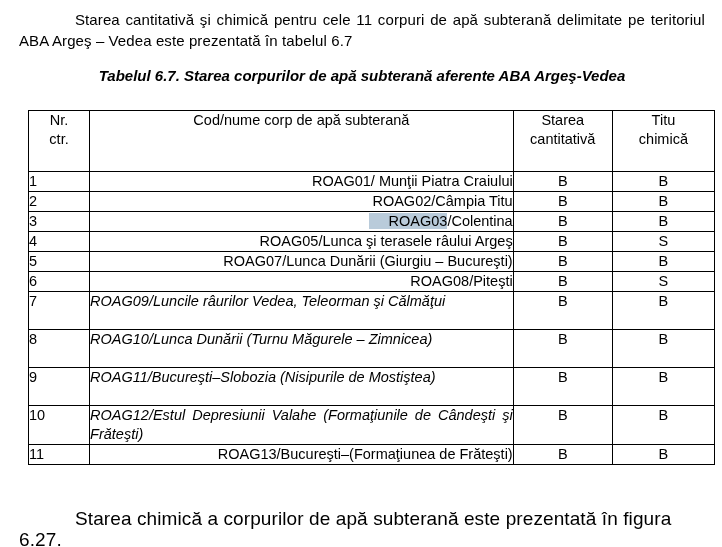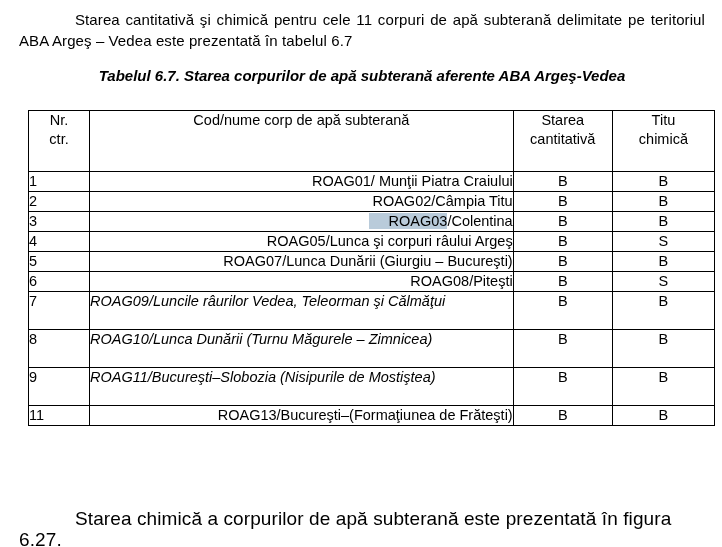--- a/index.html
+++ b/index.html
@@ -185,21 +185,21 @@
             <td class="c-val">B</td>
           </tr>
           <tr class="r1">
             <td class="c-num">3</td>
             <td class="c-txt one"><span class="hl">ROAG03</span><span>/Colentina</span></td>
             <td class="c-val">B</td>
             <td class="c-val">B</td>
           </tr>
           <tr class="r1">
             <td class="c-num">4</td>
-            <td class="c-txt one">ROAG05/Lunca şi corpuri râului Argeş</td>
+            <td class="c-txt one">ROAG05/Lunca şi terasele râului Argeş</td>
             <td class="c-val">B</td>
             <td class="c-val">S</td>
           </tr>
           <tr class="r1">
             <td class="c-num">5</td>
             <td class="c-txt one">ROAG07/Lunca Dunării (Giurgiu – Bucureşti)</td>
             <td class="c-val">B</td>
             <td class="c-val">B</td>
           </tr>
           <tr class="r1">
@@ -219,20 +219,26 @@
             <td class="c-txt just">ROAG10/Lunca Dunării (Turnu Măgurele – Zimnicea)</td>
             <td class="c-val">B</td>
             <td class="c-val">B</td>
           </tr>
           <tr class="r2">
             <td class="c-num">9</td>
             <td class="c-txt just">ROAG11/Bucureşti–Slobozia (Nisipurile de Mostiştea)</td>
             <td class="c-val">B</td>
             <td class="c-val">B</td>
           </tr>
+          <tr class="r2">
+            <td class="c-num">10</td>
+            <td class="c-txt just">ROAG12/Estul Depresiunii Valahe (Formaţiunile de Cândeşti şi Frăteşti)</td>
+            <td class="c-val">B</td>
+            <td class="c-val">B</td>
+          </tr>
           <tr class="r1">
             <td class="c-num">11</td>
             <td class="c-txt one">ROAG13/Bucureşti–(Formaţiunea de Frăteşti)</td>
             <td class="c-val">B</td>
             <td class="c-val">B</td>
           </tr>
         </tbody>
     </table>
   </div>
 

